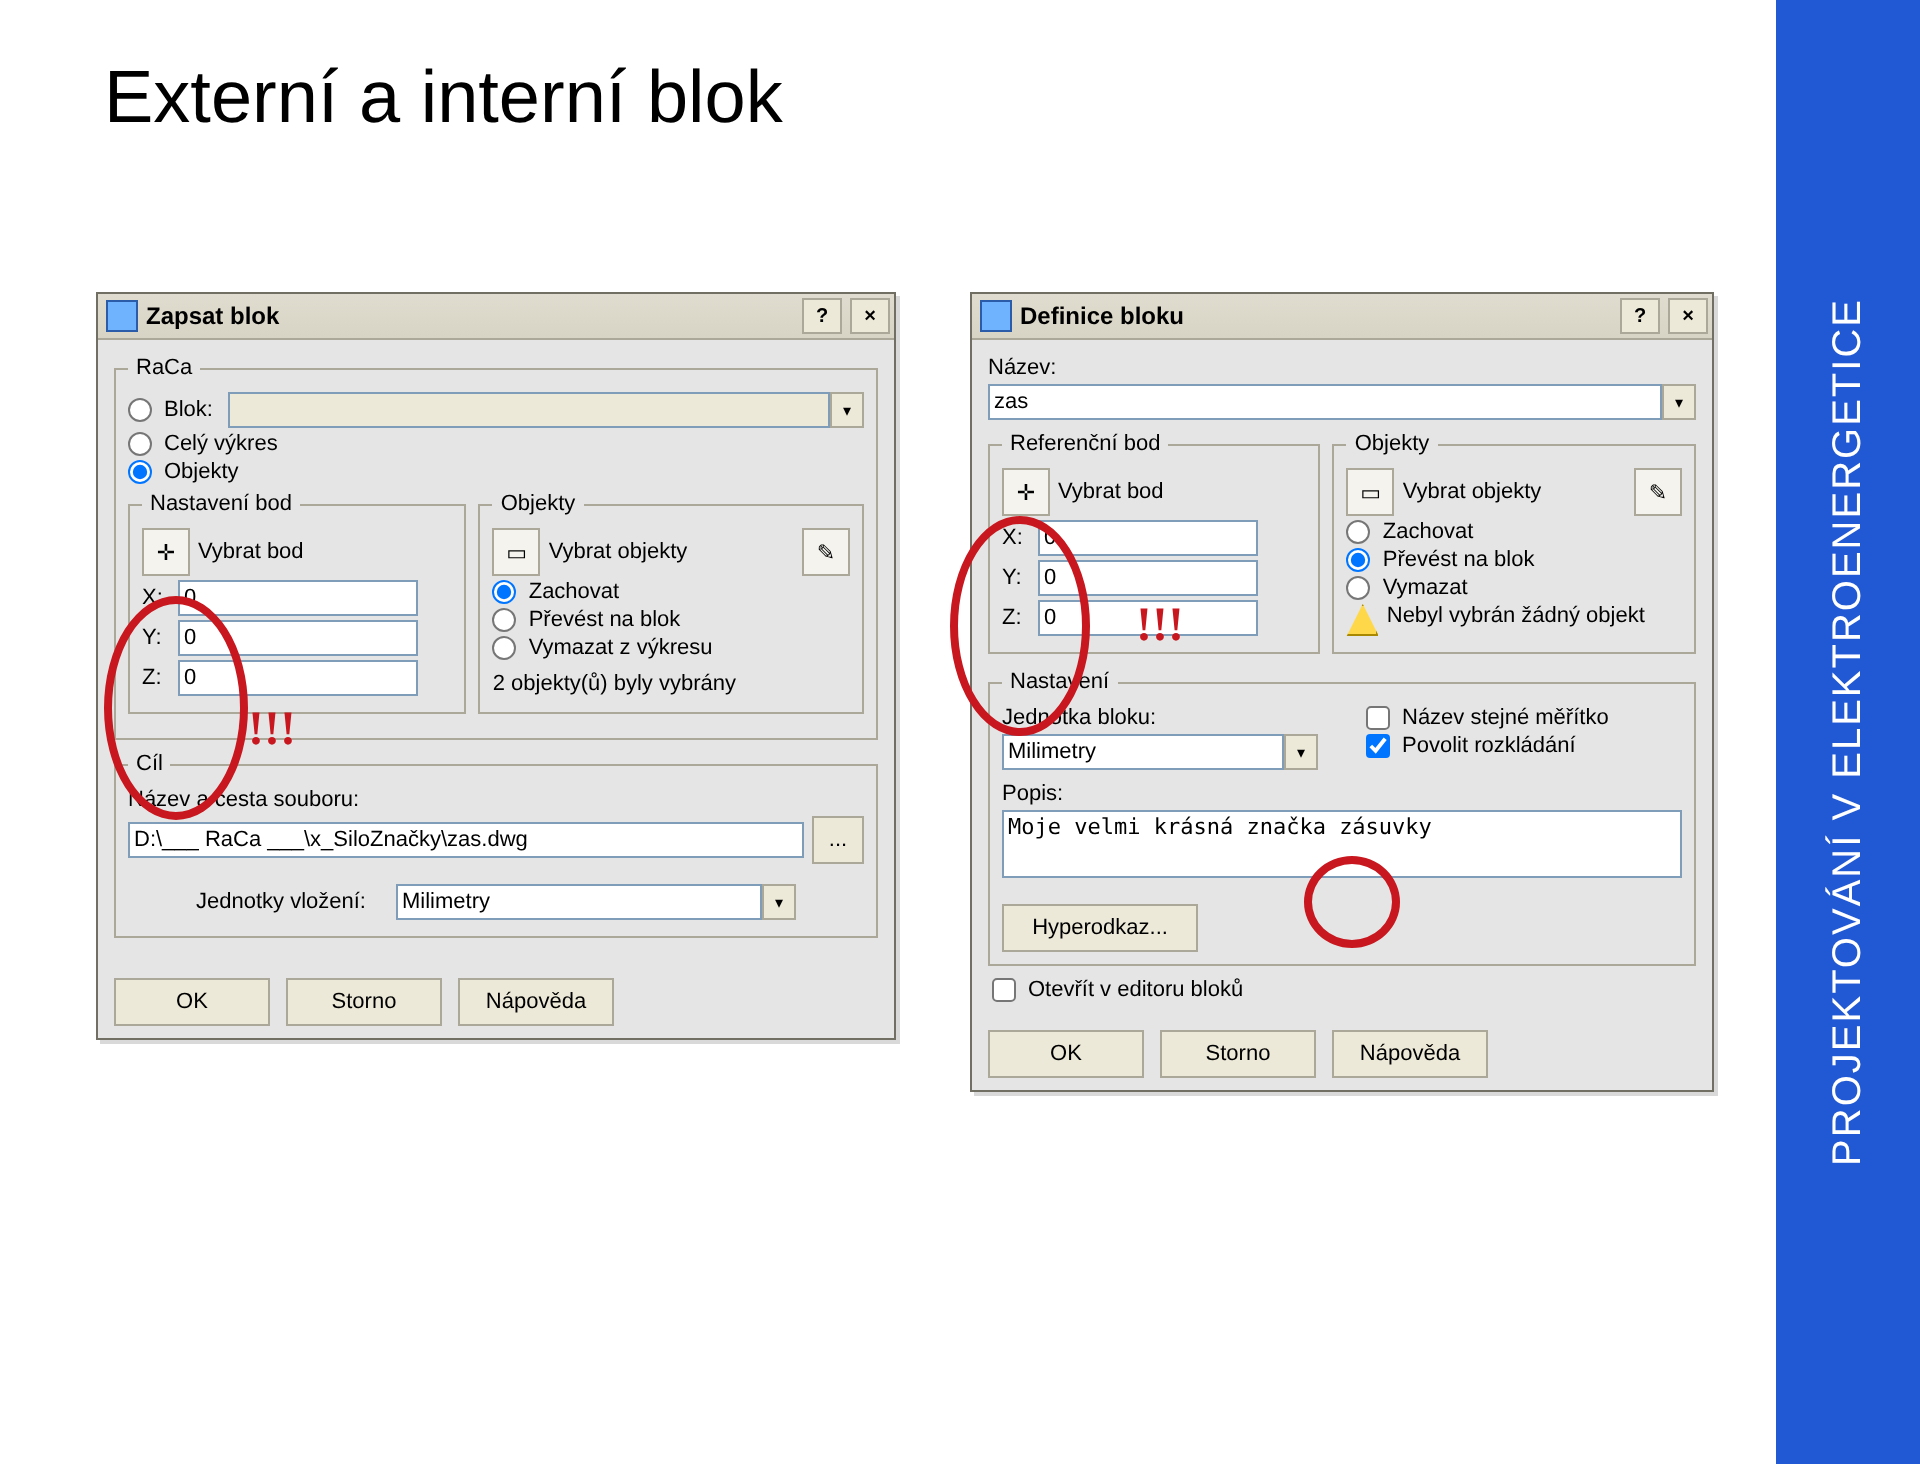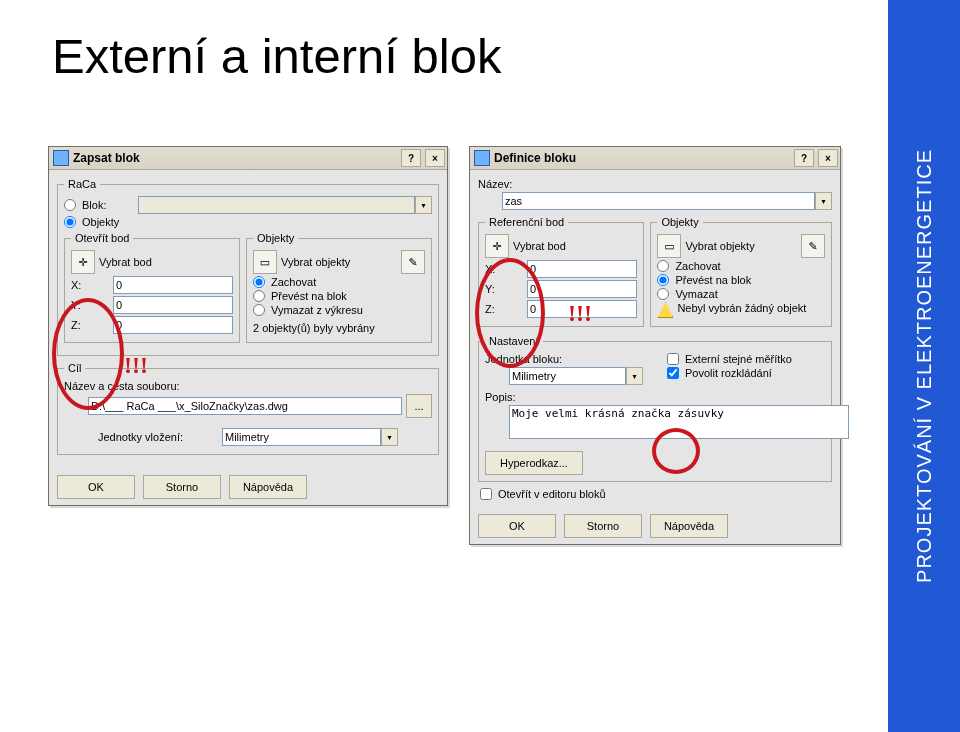--- a/index.html
+++ b/index.html
@@ -9,21 +9,21 @@
     background: #fff;
     width: 960px;
     height: 732px;
     position: relative;
     overflow: hidden;
   }
   .page-title {
     position: absolute;
     top: 28px;
     left: 52px;
-    font-size: 49px;
+    font-size: 37px;
     color: #000;
   }
   .sidebar {
     position: absolute;
     right: 0;
     top: 0;
     width: 72px;
     height: 732px;
     background: #2158d4;
     display: flex;
@@ -79,21 +79,20 @@
   input[type=radio], input[type=checkbox] {
     width: 12px; height: 12px; margin: 0 2px 0 0;
   }
   .textfield, .dropdown {
     background: #fff;
     border: 1px solid #7f9db9;
     height: 18px;
     padding: 1px 2px;
     font-size: 11px;
     box-sizing: border-box;
-    margin-left: 24px;
   }
   .dropdown { display: flex; align-items: center; }
   .dd-arrow {
     width: 15px; height: 16px;
     background: #ece9d8;
     border: 1px solid #aca899;
     display: flex; align-items: center; justify-content: center;
     font-size: 8px;
   }
   .dd-wrap { display:flex; align-items:center; }
@@ -150,27 +149,31 @@
       <legend>RaCa</legend>
       <div class="radio-row">
         <input type="radio" style="">
         <span>Blok:</span>
         <div class="dd-wrap" style="flex:1;margin-left:4px;">
           <div class="dropdown" style="flex:1;background:#ece9d8;"></div>
           <div class="dd-arrow">▾</div>
         </div>
       </div>
       <div class="radio-row">
+        <input type="radio" style="">
+        <span>Celý výkres</span>
+      </div>
+      <div class="radio-row">
         <input type="radio" checked="" style="">
         <span>Objekty</span>
       </div>
 
       <div style="display:flex; gap:6px; margin-top:2px;">
         <fieldset style="flex:1;">
-          <legend>Otevřít bod</legend>
+          <legend>Nastavení bod</legend>
           <div class="row">
             <div class="icon-btn">✛</div>
             <span>Vybrat bod</span>
           </div>
           <div class="coord-row">
               <span class="coord-label">X:</span>
               <input class="textfield" style="width: 120px;" value="0">
             </div>
           <div class="coord-row">
               <span class="coord-label">Y:</span>
@@ -225,21 +228,21 @@
   <div class="dlg-actions">
     <div class="btn">OK</div>
     <div class="btn">Storno</div>
     <div class="btn">Nápověda</div>
   </div>
 </div>
 
 <div class="hl-ellipse" style="left:52px; top:298px; width:64px; height:104px;"></div>
 <div class="hl-text" style="left:124px; top:352px;">!!!</div>
 
-<div class="dialog" style="left:469px; top:146px; width:370px;">
+<div class="dialog" style="left:485px; top:146px; width:370px;">
   <div class="titlebar">
     <span class="app-icon"></span>
     <span>Definice bloku</span>
     <span class="title-spacer"></span>
     <span class="title-btn">?</span>
     <span class="title-btn">×</span>
   </div>
   <div class="content">
     <div class="lbl">Název:</div>
     <div class="dd-wrap">
@@ -300,21 +303,21 @@
         <div style="flex:1;">
           <div class="lbl">Jednotka bloku:</div>
           <div class="dd-wrap">
             <div class="dropdown" style="flex:1">Milimetry</div>
             <div class="dd-arrow">▾</div>
           </div>
         </div>
         <div style="flex:1;">
           <div class="radio-row">
               <input type="checkbox" style="">
-              <span>Externí stejné měřítko</span>
+              <span>Název stejné měřítko</span>
             </div>
           <div class="radio-row">
               <input type="checkbox" checked="" style="">
               <span>Povolit rozkládání</span>
             </div>
         </div>
       </div>
       <div class="lbl" style="margin-top:6px;">Popis:</div>
       <textarea class="textfield" style="">Moje velmi krásná značka zásuvky</textarea>
       <div style="margin-top:10px;">

